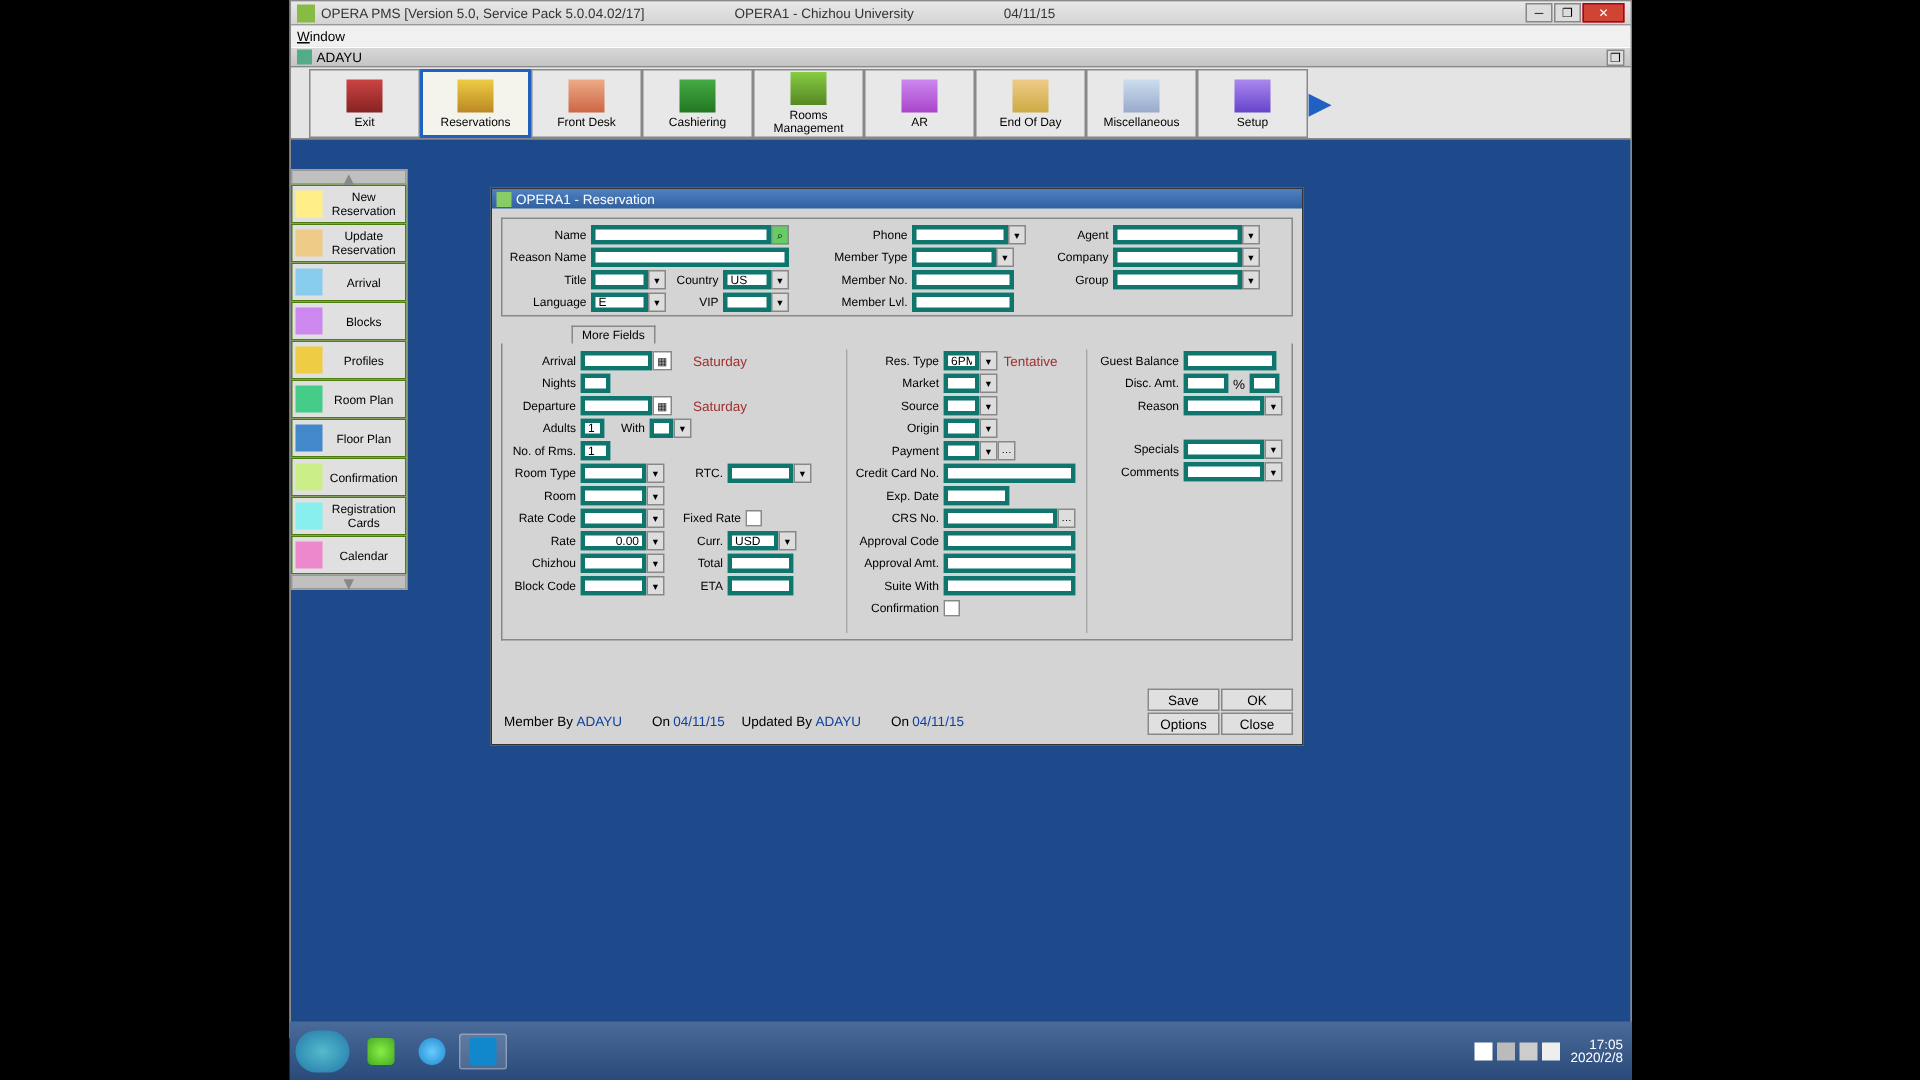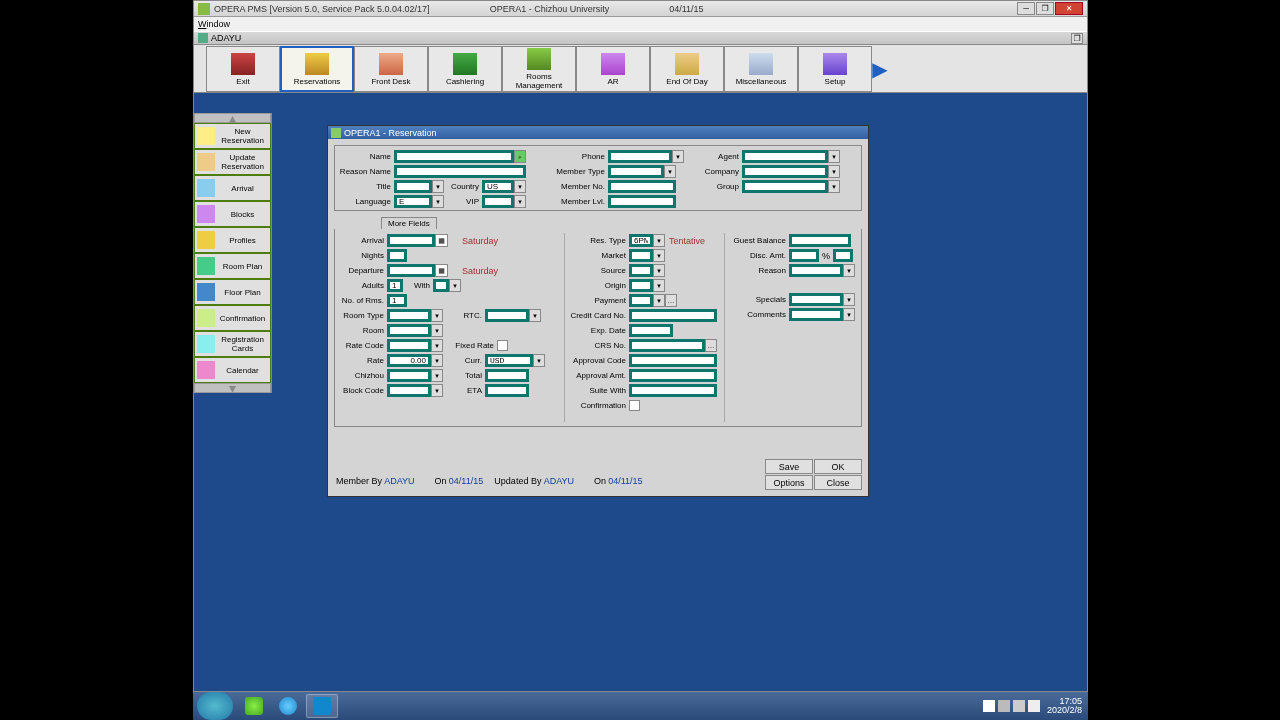--- a/index.html
+++ b/index.html
@@ -36,21 +36,21 @@
 .fld-input { height: 13px; border: 3px solid #0f766e; background: #fff; font-size: 8px; padding: 0 2px; }
 .fld-btn { width: 12px; height: 13px; border: 1px solid #888; background: #ddd; font-size: 7px; display: flex; align-items: center; justify-content: center; cursor: pointer; }
 .fld-cal { width: 13px; height: 13px; border: 1px solid #888; background: #fff; font-size: 7px; display: flex; align-items: center; justify-content: center; }
 .group-border { border: 1px solid #888; border-top: none; position: relative; }
 .tab-label { position: absolute; top: -12px; left: 2px; background: #d4d4d4; border: 1px solid #888; border-bottom: none; padding: 1px 6px; font-size: 8px; margin-left: 44px; }
 .footer-btns { position: absolute; bottom: 6px; right: 6px; display: flex; flex-wrap: wrap; width: 104px; gap: 1px; justify-content: flex-end; }
 .foot-btn { width: 48px; height: 15px; border: 1px solid #888; background: #e0e0e0; font-size: 8px; display: flex; align-items: center; justify-content: center; cursor: pointer; }
 .footer-info { position: absolute; bottom: 10px; left: 8px; font-size: 8px; }
 .footer-info span.link { color: #1040a0; }
 .watermark { position: absolute; left: 345px; top: 480px; font-size: 64px; color: #6b8bc4; font-family: "Times New Roman", serif; letter-spacing: 4px; }
-.taskbar { position: absolute; left: 193px; bottom: 0; width: 895px; height: 28px; background: linear-gradient(#4a6a9a,#2a4a7a); display: flex; align-items: center; }
+.taskbar { position: absolute; left: 193px; bottom: 0; width: 895px; height: 39px; background: linear-gradient(#4a6a9a,#2a4a7a); display: flex; align-items: center; }
 .start-btn { width: 36px; height: 28px; background: radial-gradient(#5bc, #27a); border-radius: 14px; margin: 0 4px; }
 .task-item { width: 32px; height: 24px; margin: 0 1px; display: flex; align-items: center; justify-content: center; }
 .task-item.active { background: rgba(255,255,255,0.15); border: 1px solid rgba(255,255,255,0.3); border-radius: 2px; }
 .tray { margin-left: auto; display: flex; align-items: center; gap: 3px; padding-right: 2px; }
 .tray-icon { width: 12px; height: 12px; }
 .tray-time { color: #fff; font-size: 8px; text-align: right; line-height: 9px; padding: 0 4px; }
 .checkbox { width: 11px; height: 11px; border: 1px solid #888; background: #fff; display: inline-block; }
 .red { color: #a03030; }
 .section-top { display: flex; gap: 0; }
 .col { display: flex; flex-direction: column; }
@@ -298,21 +298,21 @@
                 <input class="fld-input" style="width: 44px;">
                 <div class="fld-btn">▾</div>
                 <div class="fld-label" style="width:54px">Fixed Rate</div>
                 <span class="checkbox"></span>
               </div>
             <div class="field-row">
                 <div class="fld-label" style="width:50px">Rate</div>
                 <input class="fld-input" style="width: 44px; text-align: right;" value="0.00">
                 <div class="fld-btn">▾</div>
                 <div class="fld-label" style="width:42px">Curr.</div>
-                <input class="fld-input" style="width: 48px; font-family: Liberation Mono, monospace;" value="USD">
+                <input class="fld-input" style="width: 34px;" value="USD">
                 <div class="fld-btn">▾</div>
               </div>
             <div class="field-row">
                 <div class="fld-label" style="width:50px">Chizhou</div>
                 <input class="fld-input" style="width: 44px;">
                 <div class="fld-btn">▾</div>
                 <div class="fld-label" style="width:42px">Total</div>
                 <input class="fld-input" style="width: 44px;">
               </div>
             <div class="field-row">

